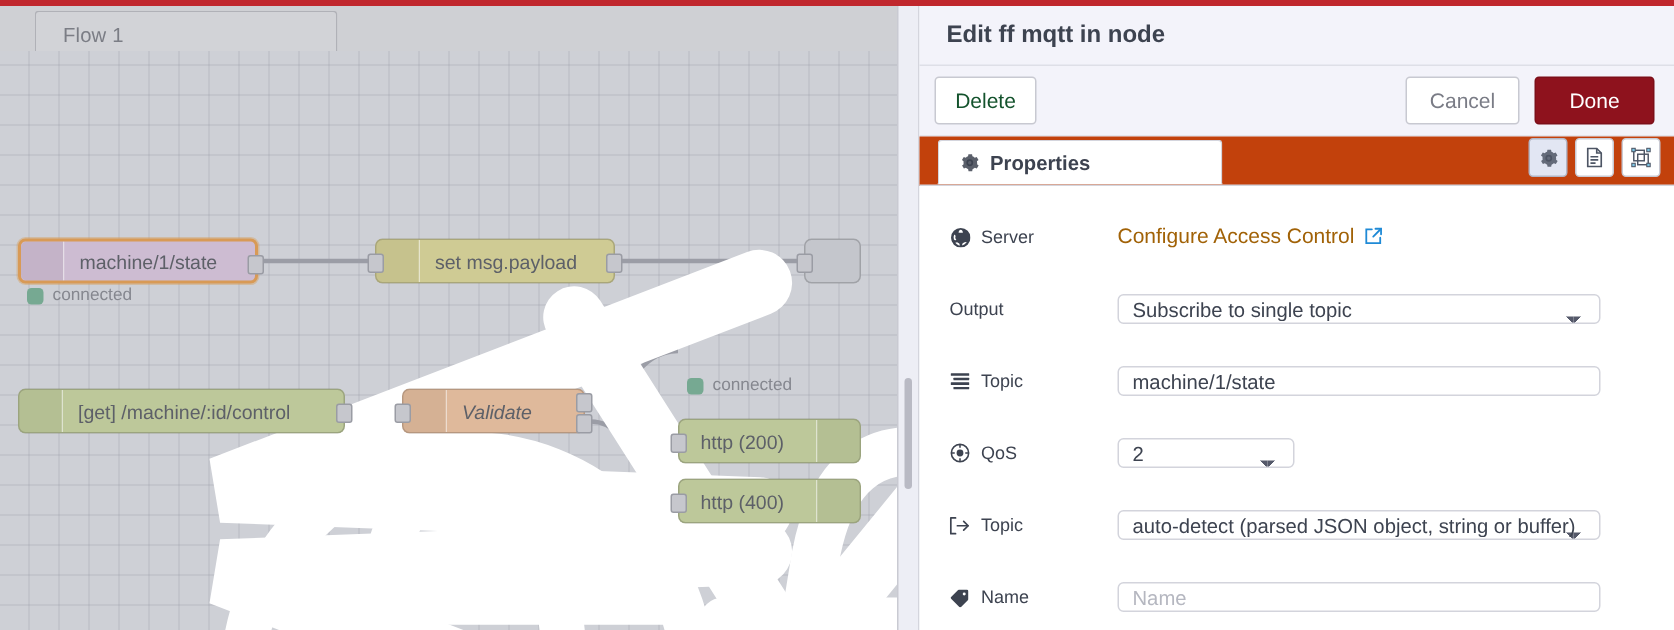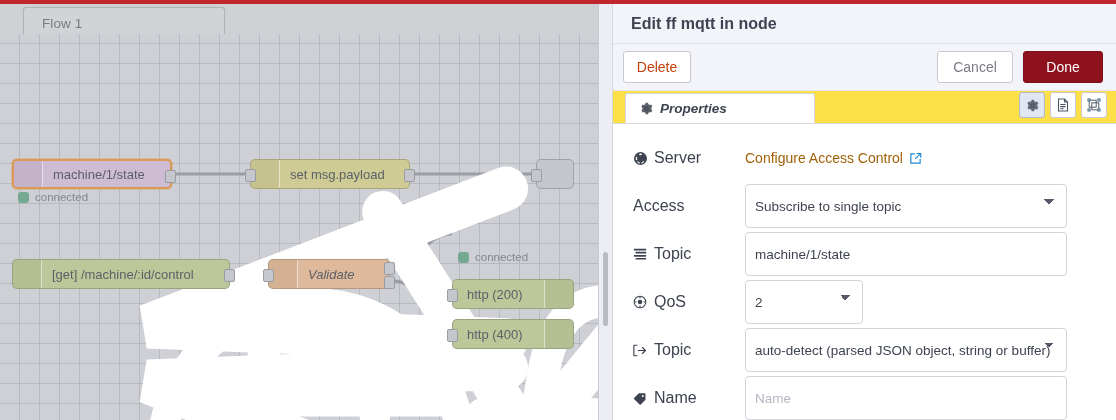--- a/index.html
+++ b/index.html
@@ -59,41 +59,41 @@
   .sbthumb{position:absolute;left:603px;top:252px;width:5px;height:74px;background:#b9bac4;border-radius:3px;}
 
   
   .panel{position:absolute;left:612px;top:4px;width:504px;height:416px;background:#fbfbfe;border-left:1px solid #d4d5dd;}
   .panel-head{height:40px;display:flex;align-items:center;padding-left:18px;background:#f3f3fa;border-bottom:1px solid #dedfe7;box-sizing:border-box;}
   .panel-title{font-size:16px;font-weight:bold;color:#3d4350;}
 
   .panel-btns{height:46px;position:relative;background:#f3f3fa;border-bottom:1px solid #e3e4ec;}
   .btn{position:absolute;top:7px;height:32px;box-sizing:border-box;font-size:14px;
        display:flex;align-items:center;justify-content:center;border-radius:3px;cursor:pointer;}
-  .btn-delete{left:10px;width:68px;background:#fff;border:1px solid #c8c9d1;color:#c2410c;}
+  .btn-delete{left:10px;width:68px;background:#fff;border:1px solid #c8c9d1;color:#14532d;}
   .btn-cancel{right:104px;width:76px;background:#fff;border:1px solid #c8c9d1;color:#7a7c86;}
   .btn-done{right:14px;width:80px;background:#8e121d;border:1px solid #7c0f19;color:#fff;}
 
-  .tabs{position:relative;height:32px;background:#fde047;border-bottom:1px solid #d4d5dd;font-style:italic;}
+  .tabs{position:relative;height:32px;background:#c2410c;border-bottom:1px solid #d4d5dd;}
   .ptab{position:absolute;left:12px;top:2px;height:30px;width:190px;box-sizing:border-box;
         background:#fff;border:1px solid #d4d5dd;border-bottom:1px solid #fff;border-radius:3px 3px 0 0;
         display:flex;align-items:center;gap:7px;padding-left:14px;}
   .ptab-label{font-size:13.5px;font-weight:bold;color:#3d4350;}
   .iconbtns{position:absolute;right:10px;top:1px;display:flex;gap:5px;}
   .ibtn{width:26px;height:26px;box-sizing:border-box;border:1px solid #c9cad3;background:#fff;border-radius:3px;
         display:flex;align-items:center;justify-content:center;cursor:pointer;}
   .ibtn.active{background:#e2e6f3;border-color:#b2b6c6;}
 
   .form{position:absolute;left:0;top:120px;width:504px;height:296px;box-sizing:border-box;padding:10px 20px 0 20px;background:#fff;}
   .row{display:flex;align-items:center;height:48px;}
-  .rlabel{width:112px;flex:0 0 112px;display:flex;align-items:center;gap:7px;font-size:16px;color:#3d4350;}
+  .rlabel{width:112px;flex:0 0 112px;display:flex;align-items:center;gap:7px;font-size:12px;color:#3d4350;}
   .rlabel .gly{width:14px;display:flex;align-items:center;justify-content:center;color:#40444e;}
   .ctl{flex:1;}
   input.txt, select.sel{
-    box-sizing:border-box;height:44px;border:1px solid #d3d4dc;border-radius:4px;
+    box-sizing:border-box;height:20px;border:1px solid #d3d4dc;border-radius:4px;
     font-family:"Liberation Sans", sans-serif;font-size:13.5px;color:#3d4350;
     padding:0 9px;background:#fff;outline:none;
   }
   input.txt{width:322px;}
   input.txt::placeholder{color:#b5b7c0;}
   select.sel{width:322px;appearance:none;-webkit-appearance:none;
     background-image:
       linear-gradient(45deg,transparent 50%,#55596a 50%),
       linear-gradient(135deg,#55596a 50%,transparent 50%);
     background-position:calc(100% - 17px) 14px, calc(100% - 12px) 14px;
@@ -303,21 +303,21 @@
                   <path d="M8.6 1.6H12.6V5.6"></path>
                   <path d="M12.4 1.8L7 7.2"></path>
               </svg>
             </span>
           </span>
         </div>
       </div>
 
       <div class="row">
         <div class="rlabel">
-          <span>Access</span>
+          <span>Output</span>
         </div>
         <div class="ctl">
           <select class="sel">
             <option>Subscribe to single topic</option>
           </select>
         </div>
       </div>
 
       <div class="row">
         <div class="rlabel">

